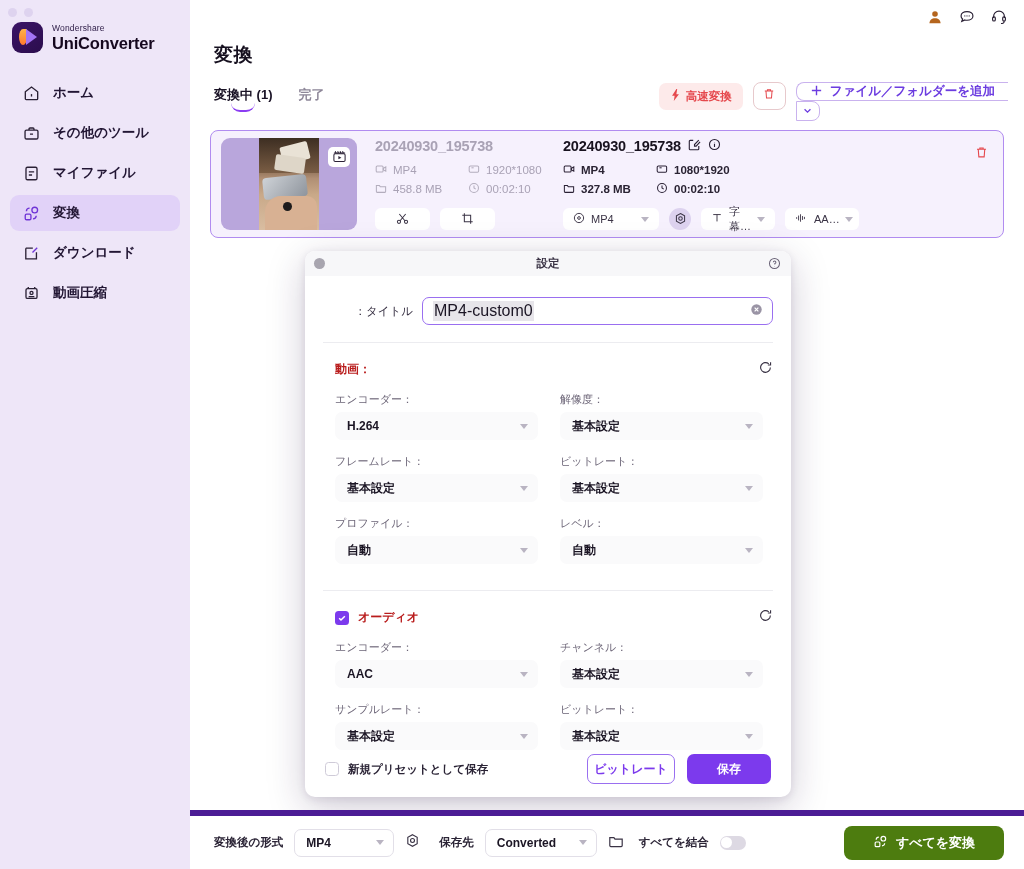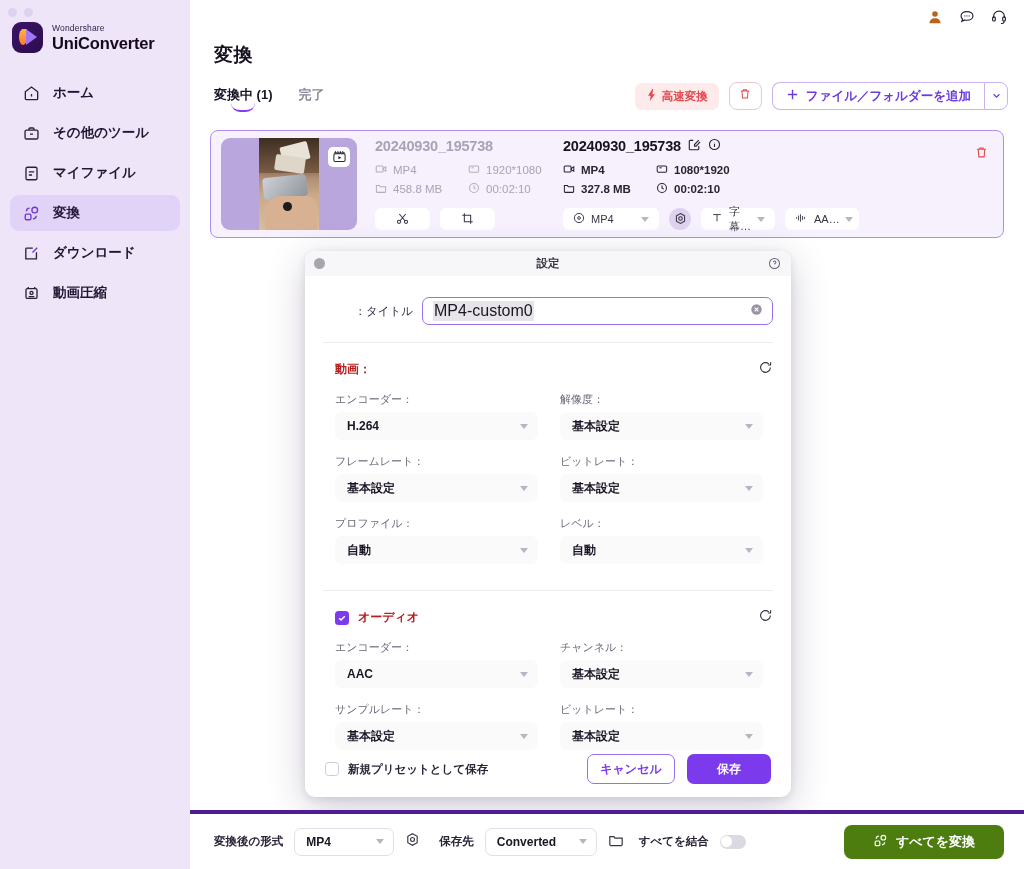--- a/index.html
+++ b/index.html
@@ -93,21 +93,21 @@
   .speed-btn {
     display:flex; align-items:center; gap:5px;
     background: #fdeaea; color: #e5484d;
     font-size: 11.5px; font-weight: 700;
     border-radius: 7px; height: 27px; padding: 0 11px; cursor: pointer;
   }
   .trash-btn {
     width: 33px; height: 28px; border: 1px solid #e7c9cc; border-radius: 8px;
     display:flex; align-items:center; justify-content:center; cursor:pointer; background:#fff;
   }
-  .addfile-group { display:flex; align-items:stretch; height: 28px; }
+  .addfile-group { display:flex; align-items:stretch; height: 28px; flex-direction: column; }
   .addfile-btn {
     display:flex; align-items:center; gap: 7px;
     border: 1px solid #c9b2ee; border-right: none;
     border-radius: 8px 0 0 8px; background: #fff;
     padding: 0 13px; font-size: 12.5px; font-weight: 700; color: #6c3ce0; cursor: pointer;
   }
   .addfile-caret {
     width: 24px; border: 1px solid #c9b2ee; border-radius: 0 8px 8px 0;
     background:#fff; display:flex; align-items:center; justify-content:center; cursor:pointer;
   }
@@ -219,21 +219,21 @@
     display:flex;align-items:center;justify-content:center;cursor:pointer;
   }
   .btn-save {
     width: 84px; height: 30px; border-radius: 7px; background:#7c3aed; color:#fff;
     font-size: 12px; font-weight:700; display:flex;align-items:center;justify-content:center;cursor:pointer;
   }
 
   
   .bottombar {
     position:absolute; left:0; right:0; bottom:0; height: 59px;
-    border-top: 4px solid #4c1d95; background:#fff;
+    border-top: 6px solid #4c1d95; background:#fff;
     display:flex; align-items:center; padding: 0 20px 0 24px; gap: 11px;
   }
   .bb-lbl { font-size: 11.5px; color:#2b2436; font-weight:600; }
   .bb-select {
     height: 28px; min-width: 100px; border: 1px solid #e2dfe8; border-radius: 7px;
     display:flex; align-items:center; justify-content:space-between; gap: 20px;
     padding: 0 9px 0 11px; font-size: 12px; color:#1b1524; font-weight:600; cursor:pointer; background:#fff;
   }
   .bb-ico { cursor:pointer; display:block; }
   .toggle {
@@ -726,21 +726,21 @@
             </div>
           </div>
         </div>
 
         <div class="modal-foot">
           <div class="preset">
             <span class="cbox empty"></span>
             <span>新規プリセットとして保存</span>
           </div>
           <div class="foot-btns">
-            <div class="btn-cancel">キャンセル</div>
+            <div class="btn-cancel">ビットレート</div>
             <div class="btn-save">保存</div>
           </div>
         </div>
 
       </div>
     </div>
 
     <div class="bottombar">
       <span class="bb-lbl">変換後の形式</span>
       <div class="bb-select">

